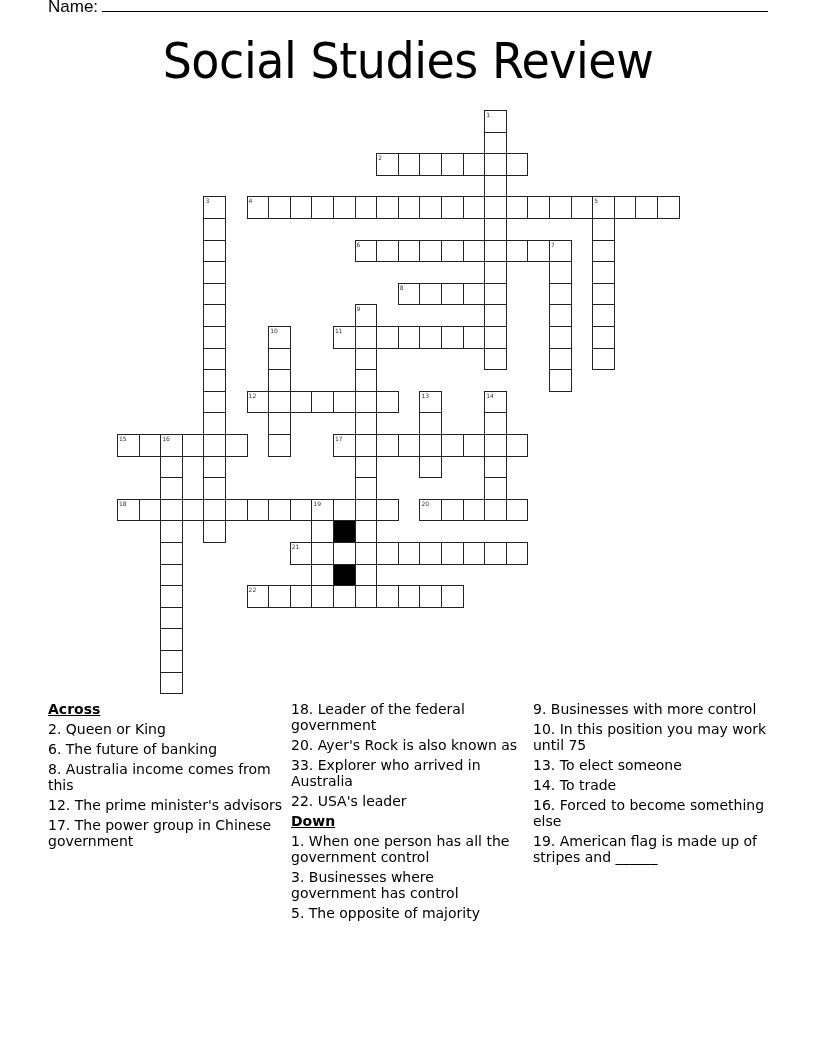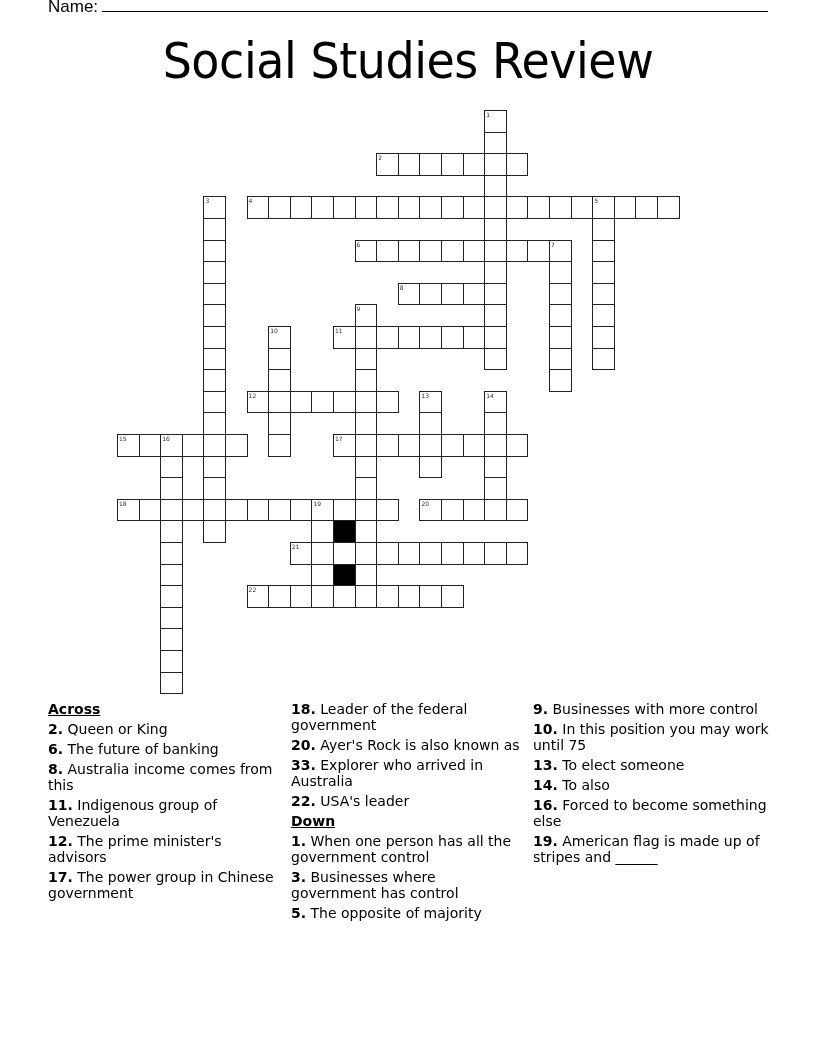--- a/index.html
+++ b/index.html
@@ -7,21 +7,21 @@
   .name-line { position: absolute; left: 48px; top: -3px; font-family: "Liberation Sans", sans-serif; font-size: 17px; white-space: nowrap; }
   .name-line .underline { display: inline-block; width: 666px; border-bottom: 1px solid #000; height: 14px; vertical-align: baseline; margin-left: 4px; }
   .title { position: absolute; left: 0; width: 816px; top: 32px; text-align: center; font-family: "DejaVu Sans", sans-serif; font-size: 50px; letter-spacing: -0.5px; transform: scaleX(0.92); }
   #grid { position: absolute; left: 0; top: 0; width: 816px; height: 700px; }
   .cell { position: absolute; box-sizing: border-box; width: 22.6px; height: 22.6px; border: 1px solid #222; background: #fff; }
   .cell.black { background: #000; }
   .cell .num { position: absolute; left: 1px; top: 0px; font-family: "DejaVu Sans", sans-serif; font-size: 6px; line-height: 7px; color: #333; }
   .clues { position: absolute; top: 701px; font-family: "DejaVu Sans", sans-serif; font-size: 14px; line-height: 16px; }
   .clues .col { position: absolute; top: 0; }
   .clue { margin-bottom: 4px; }
-  .clue b { font-weight: bold; }
+  .clue b { font-weight: normal; }
   .heading { font-weight: bold; text-decoration: underline; margin-bottom: 4px; }
 </style>
 </head>
 <body>
 
 <div class="name-line">
   <span>Name:</span><span class="underline"></span>
 </div>
 
 <div class="title">Social Studies Review</div>
@@ -251,35 +251,34 @@
     <div class="cell black" style="left: 333px; top: 520.4px;"></div>
     <div class="cell black" style="left: 333px; top: 563.6px;"></div>
   </div>
 
 <div class="clues">
   <div class="col" style="left:48px; width:235px;">
     <div class="heading">Across</div>
     <div class="clue"><b>2.</b> <span>Queen or King</span></div>
     <div class="clue"><b>6.</b> <span>The future of banking</span></div>
     <div class="clue"><b>8.</b> <span>Australia income comes from this</span></div>
-    <div class="clue"><b>11.</b> <span>Indigenous group of Venezuela</span></div>
     <div class="clue"><b>12.</b> <span>The prime minister's advisors</span></div>
     <div class="clue"><b>17.</b> <span>The power group in Chinese government</span></div>
   </div>
   <div class="col" style="left:291px; width:232px;">
     <div class="clue"><b>18.</b> <span>Leader of the federal government</span></div>
     <div class="clue"><b>20.</b> <span>Ayer's Rock is also known as</span></div>
     <div class="clue"><b>33.</b> <span>Explorer who arrived in Australia</span></div>
     <div class="clue"><b>22.</b> <span>USA's leader</span></div>
     <div class="heading">Down</div>
     <div class="clue"><b>1.</b> <span>When one person has all the government control</span></div>
     <div class="clue"><b>3.</b> <span>Businesses where government has control</span></div>
     <div class="clue"><b>5.</b> <span>The opposite of majority</span></div>
   </div>
   <div class="col" style="left:533px; width:240px;">
     <div class="clue"><b>9.</b> <span>Businesses with more control</span></div>
     <div class="clue"><b>10.</b> <span>In this position you may work until 75</span></div>
     <div class="clue"><b>13.</b> <span>To elect someone</span></div>
-    <div class="clue"><b>14.</b> <span>To also</span></div>
+    <div class="clue"><b>14.</b> <span>To trade</span></div>
     <div class="clue"><b>16.</b> <span>Forced to become something else</span></div>
     <div class="clue"><b>19.</b> <span>American flag is made up of stripes and ______</span></div>
   </div>
 </div>
 
 </body></html>

